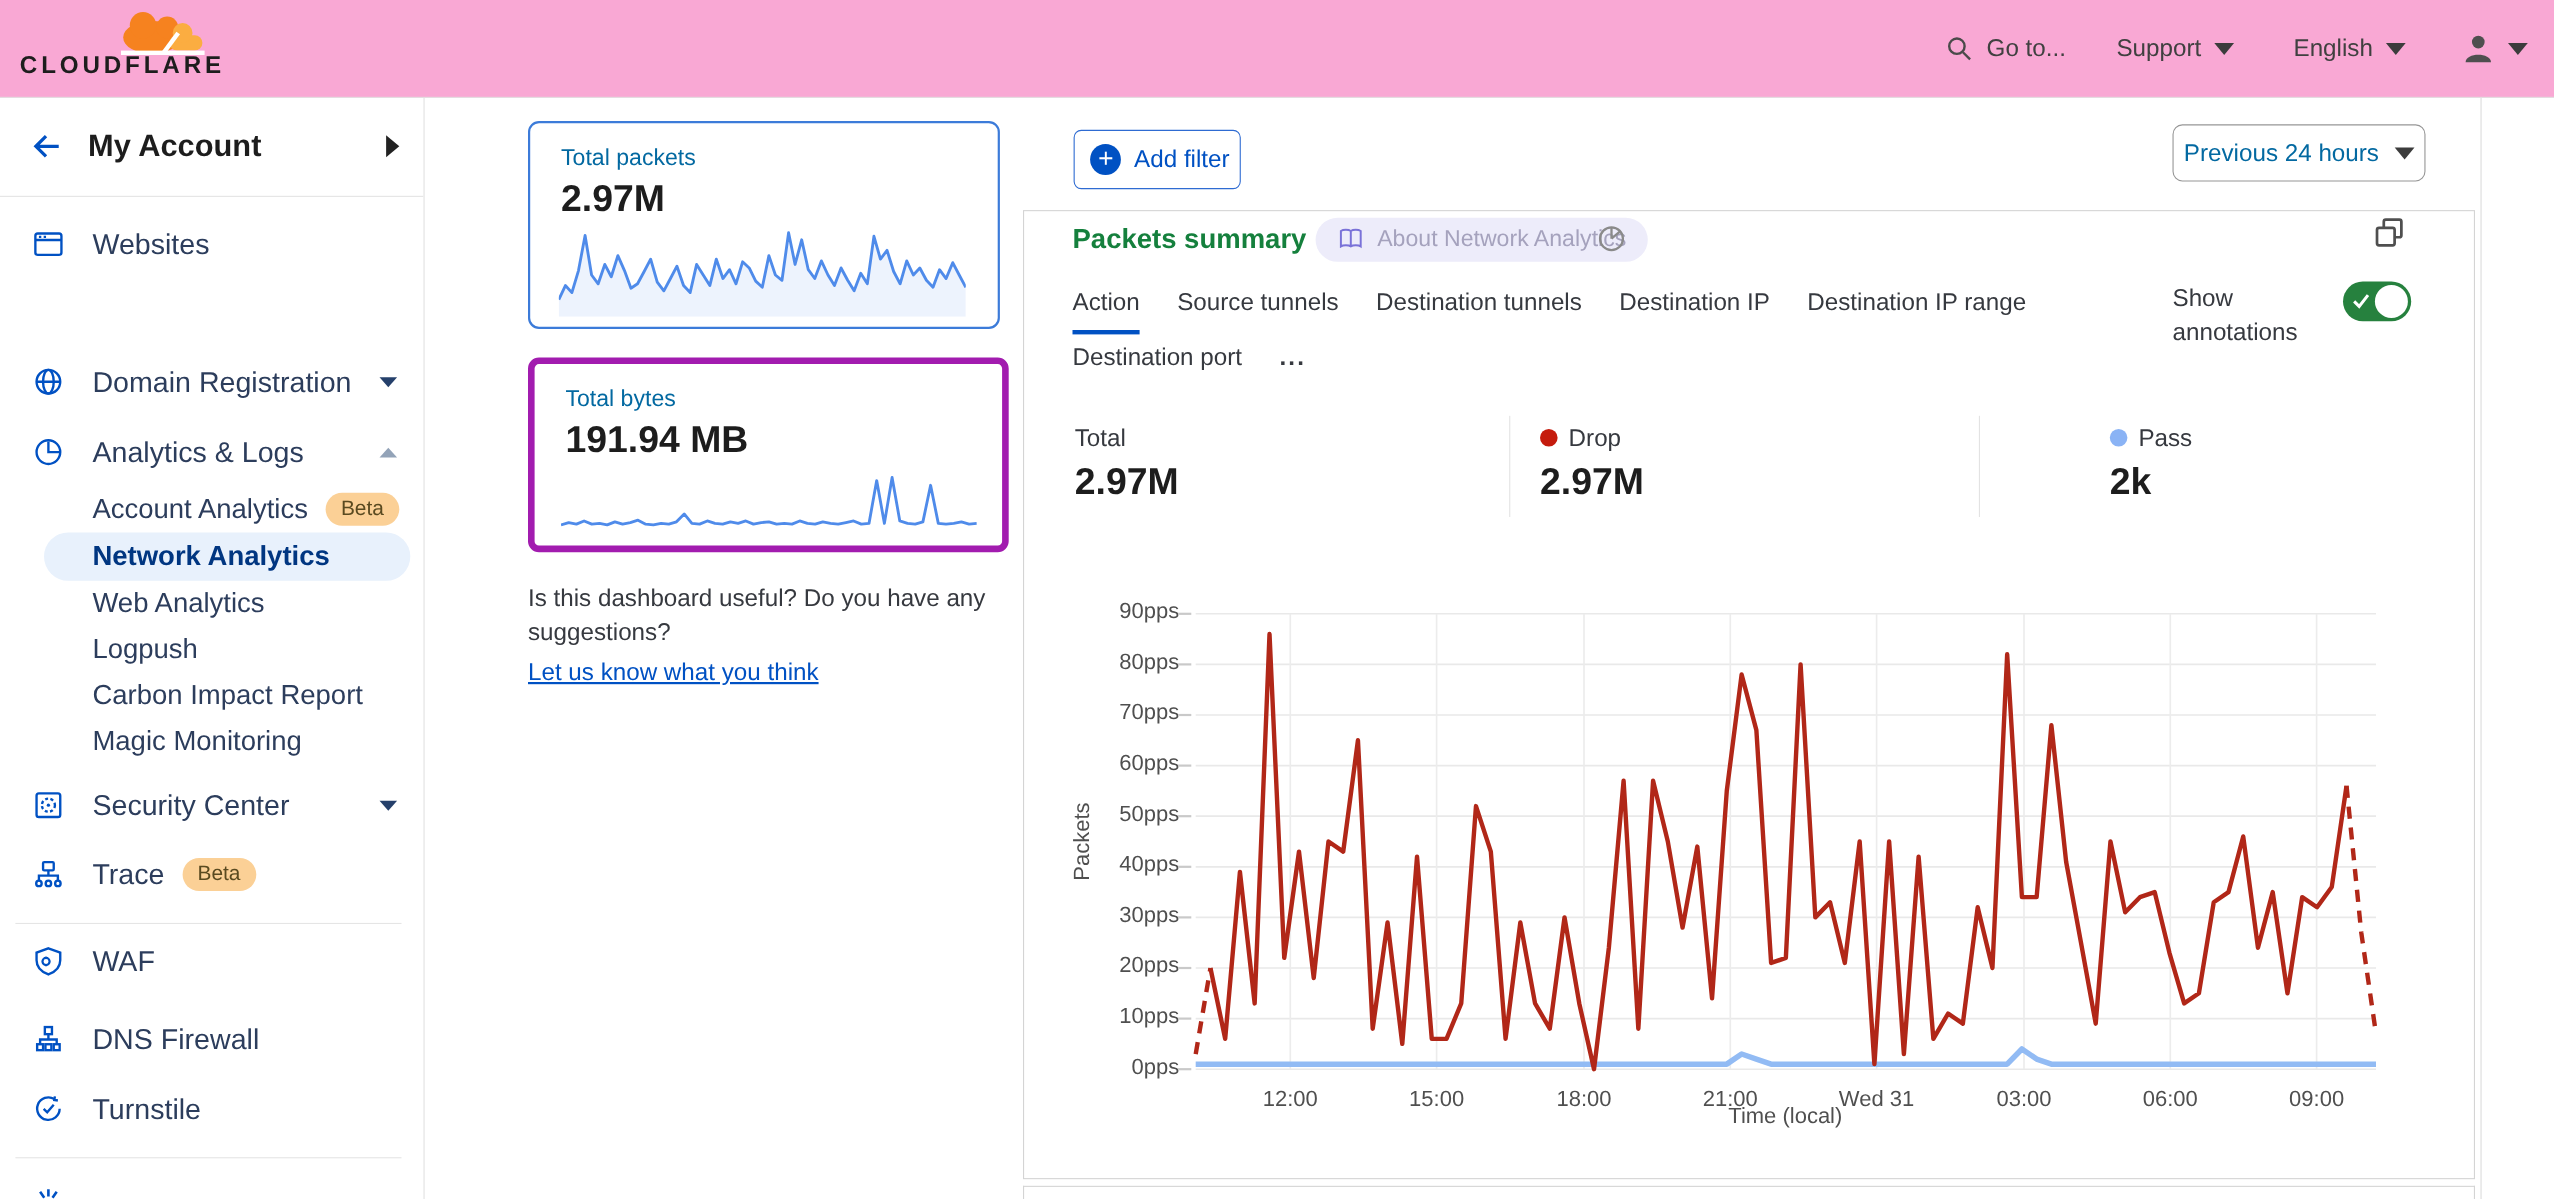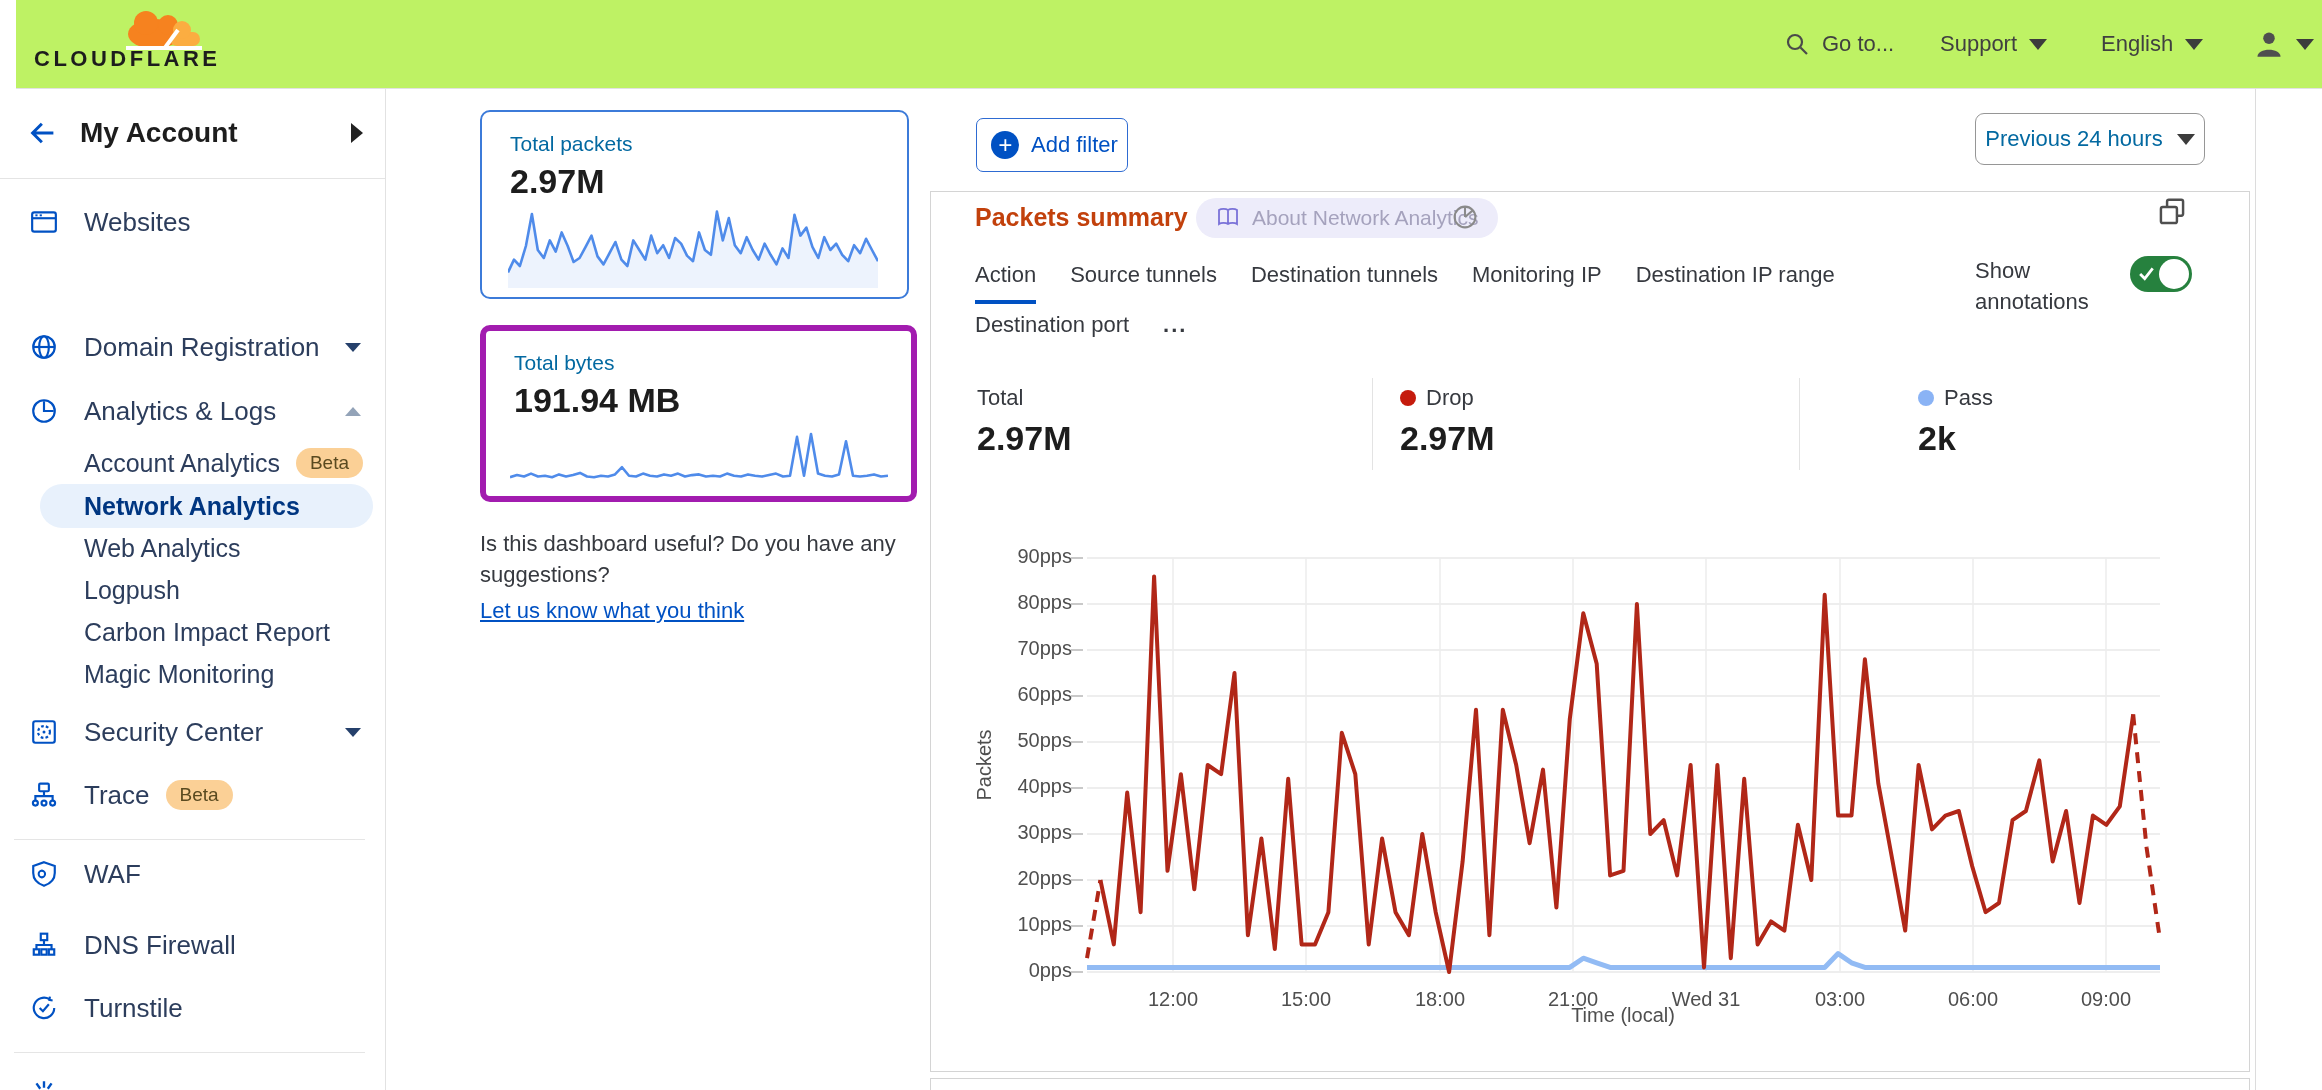--- a/index.html
+++ b/index.html
@@ -1,21 +1,21 @@
 <!DOCTYPE html>
 <html><head>
 <meta charset="utf-8">
 <style>
   html,body{margin:0;padding:0;background:#fff;}
   body{width:2322px;height:1090px;position:relative;overflow:hidden;
        font-family:"Liberation Sans",sans-serif;color:#36393f;}
   .abs{position:absolute;}
   
-  #top-header{position:absolute;left:0;top:0;right:0;height:88px;background:#bef264;
-              border-bottom:1px solid #e2e2e2;z-index:6;margin-left:16px;}
+  #top-header{position:absolute;left:0;top:0;right:0;height:88px;background:#f9a8d4;
+              border-bottom:1px solid #e2e2e2;z-index:6;}
   .brand-text{position:absolute;left:18px;top:46px;font-size:22px;font-weight:bold;
               letter-spacing:3.5px;color:#1d1d1d;}
   .hdr-item{position:absolute;top:0;height:88px;display:flex;align-items:center;gap:12px;
             font-size:22px;color:#404040;cursor:pointer;}
   .caret{width:0;height:0;border-left:9px solid transparent;border-right:9px solid transparent;
          border-top:11px solid #3c3c3c;display:inline-block;}
   .caret-sm{border-left:8px solid transparent;border-right:8px solid transparent;border-top:9px solid #25406b;}
   .caret-up{width:0;height:0;border-left:8px solid transparent;border-right:8px solid transparent;
             border-bottom:9px solid #93a3b8;}
   
@@ -53,21 +53,21 @@
                display:flex;align-items:center;justify-content:center;font-size:24px;line-height:24px;}
   #time-range{position:absolute;left:1975px;top:113px;width:228px;height:50px;border:1px solid #969696;
               border-radius:9px;background:#fff;display:flex;align-items:center;justify-content:center;
               gap:14px;font-size:22px;color:#0369a1;cursor:pointer;}
   
   #main-card{position:absolute;left:930px;top:191px;width:1320px;height:881px;background:#fff;
              border:1px solid #d4d4d4;box-sizing:border-box;}
   #next-card{position:absolute;left:930px;top:1078px;width:1320px;height:14px;background:#fff;
              border:1px solid #d4d4d4;border-bottom:none;box-sizing:border-box;}
   #gutter{position:absolute;left:2255px;top:88px;bottom:0;width:0;border-left:1px solid #dcdcdc;}
-  .card-title{position:absolute;left:975px;top:203px;font-size:25px;font-weight:bold;color:#c2410c;}
+  .card-title{position:absolute;left:975px;top:203px;font-size:25px;font-weight:bold;color:#15803d;}
   .about-badge{position:absolute;left:1196px;top:198px;height:40px;background:#edecfa;border-radius:22px;
                display:flex;align-items:center;gap:12px;padding:0 20px;cursor:pointer;}
   .about-badge span{font-size:21px;color:#a5a2bd;}
   .tabs-row{position:absolute;left:975px;display:flex;gap:34px;font-size:22px;color:#36393f;}
   .tab{cursor:pointer;padding-bottom:12px;}
   .tab.active{border-bottom:4px solid #0051c3;}
   .show-ann{position:absolute;left:1975px;top:255px;font-size:22px;color:#36393f;line-height:31px;}
   #ann-toggle{position:absolute;left:2130px;top:256px;width:62px;height:36px;border-radius:18px;
               background:#26813e;cursor:pointer;}
   #ann-toggle .knob{position:absolute;right:3px;top:3px;width:30px;height:30px;border-radius:50%;background:#fff;}
@@ -294,21 +294,21 @@
 
 <svg class="abs" style="left:2156px;top:196px" width="32" height="32" viewBox="0 0 26 26">
   <rect x="9" y="3" width="13" height="13" rx="1.5" fill="none" stroke="#4f4f4f" stroke-width="2"></rect>
   <rect x="4" y="9" width="13" height="13" rx="1.5" fill="#fff" stroke="#4f4f4f" stroke-width="2"></rect>
 </svg>
 
 <div class="tabs-row" style="top:262px">
   <div class="tab active">Action</div>
   <div class="tab">Source tunnels</div>
   <div class="tab">Destination tunnels</div>
-  <div class="tab">Monitoring IP</div>
+  <div class="tab">Destination IP</div>
   <div class="tab">Destination IP range</div>
 </div>
 <div class="tabs-row" style="top:312px">
   <div class="tab">Destination port</div>
   <div class="tab" style="font-weight:bold;letter-spacing:2px">...</div>
 </div>
 
 <div class="show-ann">
   <div>Show</div>
   <div>annotations</div>

